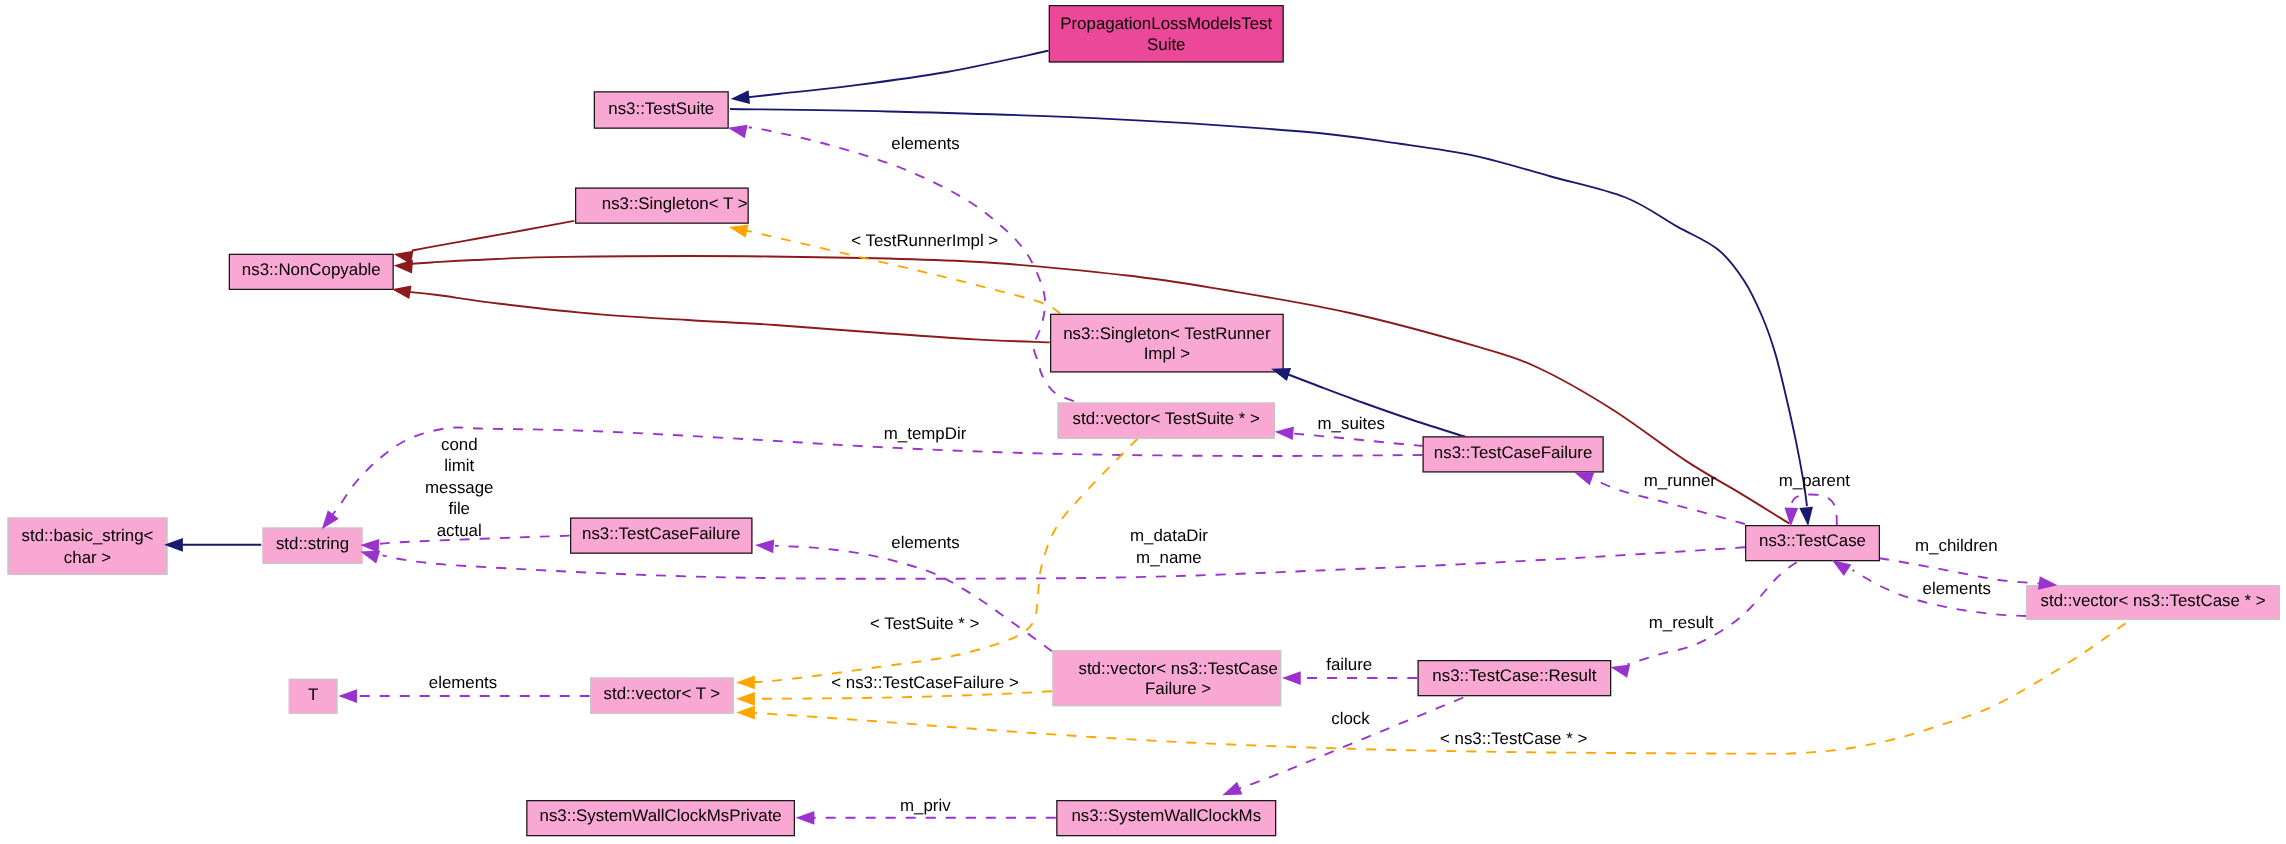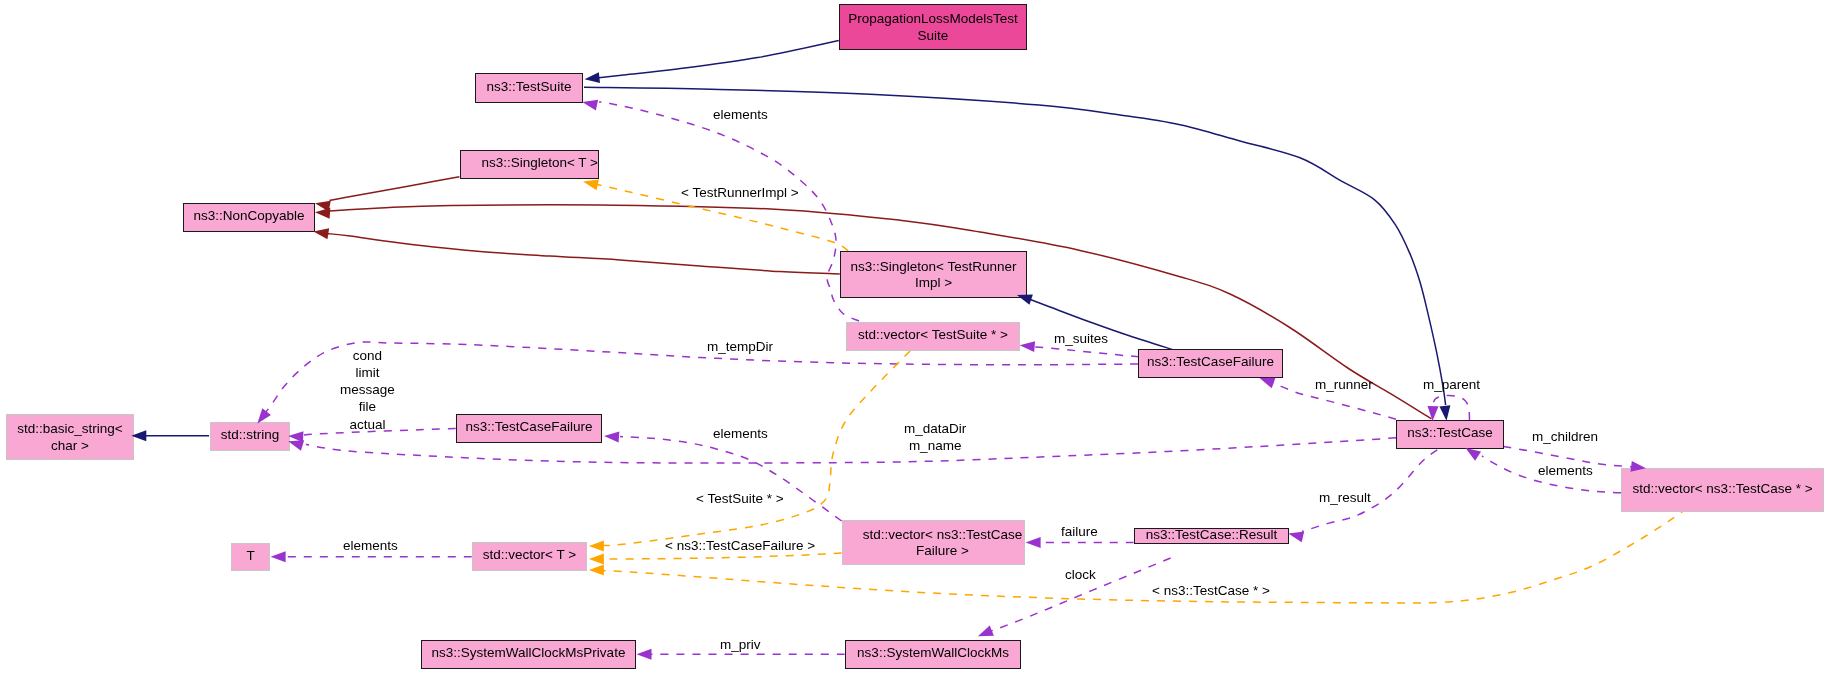--- a/index.html
+++ b/index.html
@@ -83,34 +83,34 @@
       </div>
       <div class="nodebox greybox" style="left: 210px; top: 422px; width: 80px; height: 29px;">
         <span style="white-space: pre;">std::string</span>
       </div>
       <div class="nodebox solidbox" style="left: 456px; top: 414px; width: 146px; height: 29px;">
         <span style="white-space: pre;">ns3::TestCaseFailure</span>
       </div>
       <div class="nodebox solidbox" style="left: 1396px; top: 420px; width: 108px; height: 29px;">
         <span style="white-space: pre;">ns3::TestCase</span>
       </div>
-      <div class="nodebox greybox" style="left: 1621px; top: 468px; width: 203px; height: 44px;">
+      <div class="nodebox greybox" style="left: 1621px; top: 468px; width: 203px; height: 28px;">
         <span style="white-space: pre;">std::vector&lt; ns3::TestCase * &gt;</span>
       </div>
       <div class="nodebox greybox" style="left: 231px; top: 543px; width: 39px; height: 28px;">
         <span style="white-space: pre;">T</span>
       </div>
       <div class="nodebox greybox" style="left: 472px; top: 542px; width: 115px; height: 29px;">
         <span style="white-space: pre;">std::vector&lt; T &gt;</span>
       </div>
       <div class="nodebox greybox multi" style="left: 842px; top: 520px; width: 183px; height: 45px; padding-left: 18px;">
         <span style="white-space: pre;">std::vector&lt; ns3::TestCase
 Failure &gt;</span>
       </div>
-      <div class="nodebox solidbox" style="left: 1134px; top: 528px; width: 155px; height: 16px;">
+      <div class="nodebox solidbox" style="left: 1134px; top: 528px; width: 155px; height: 29px;">
         <span style="white-space: pre;">ns3::TestCase::Result</span>
       </div>
       <div class="nodebox solidbox" style="left: 421px; top: 640px; width: 215px; height: 29px;">
         <span style="white-space: pre;">ns3::SystemWallClockMsPrivate</span>
       </div>
       <div class="nodebox solidbox" style="left: 845px; top: 640px; width: 176px; height: 29px;">
         <span style="white-space: pre; text-align: right;">ns3::SystemWallClockMs</span>
       </div>
       <div class="edgelabel" style="left: 713px; top: 106.098px;">elements</div>
       <div class="edgelabel" style="left: 681px; top: 184.098px;">&lt; TestRunnerImpl &gt;</div>

